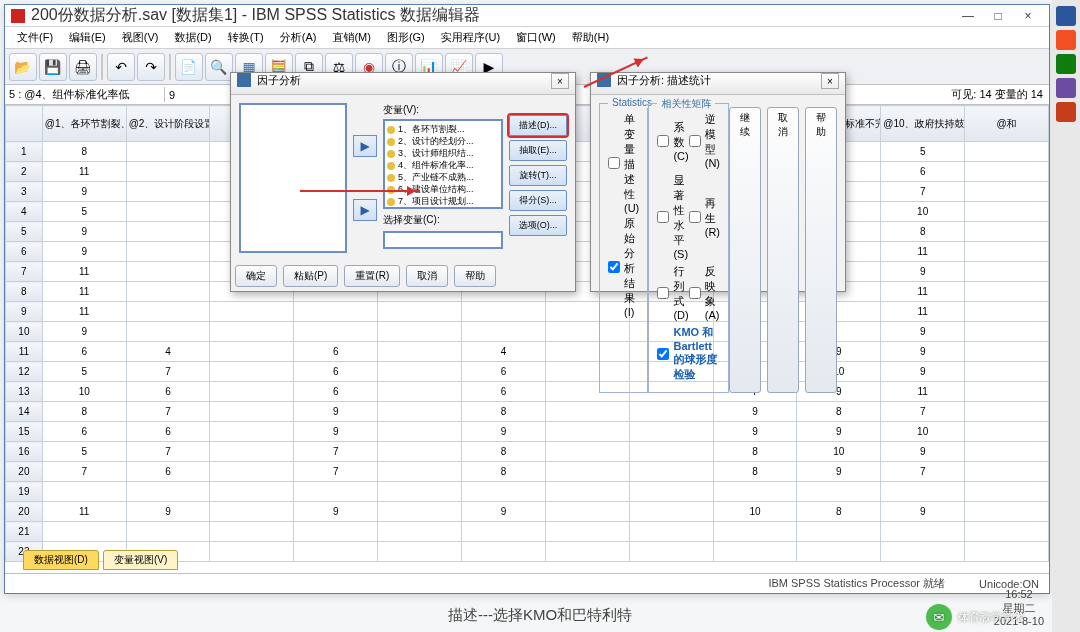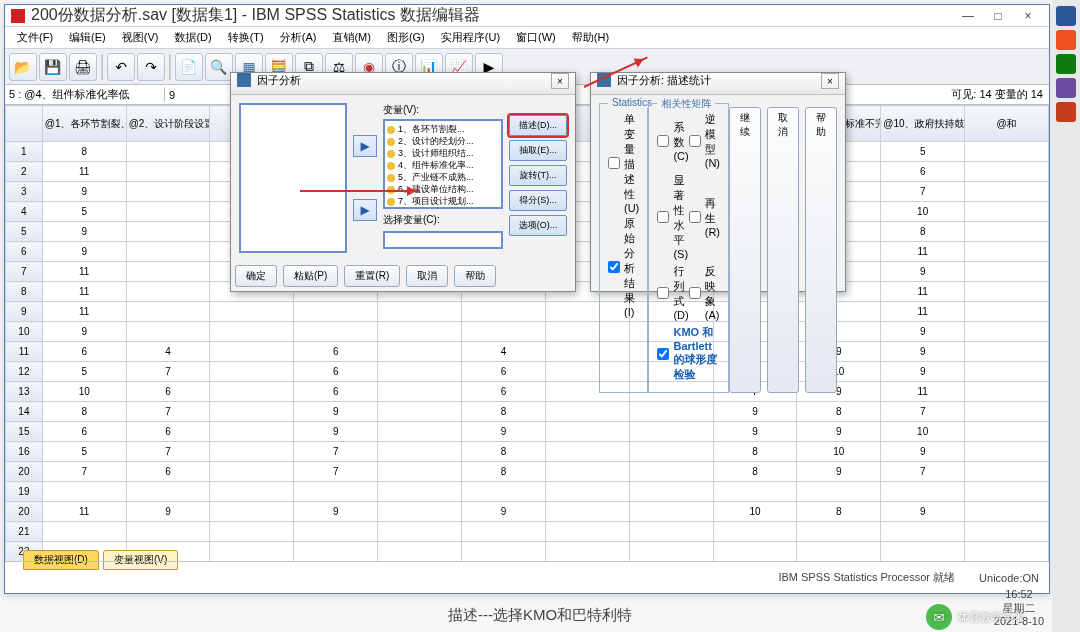--- a/index.html
+++ b/index.html
@@ -22,21 +22,21 @@
 table{border-collapse:collapse;width:100%;table-layout:fixed}
 th,td{border:1px solid #c8d0da;height:20px;font-size:10px;text-align:center;overflow:hidden;white-space:nowrap}
 th{background:linear-gradient(#f4f6fa,#e2e8f0);font-weight:normal;height:36px;padding:1px 2px;line-height:1.1}
 .rh{width:36px;background:linear-gradient(#f4f6fa,#e2e8f0)}
 .col{width:82px}
 td{background:#fff}
 .botbar{position:absolute;left:0;bottom:22px;height:22px;display:flex;align-items:center;gap:4px;padding:2px 18px}
 .tab{padding:2px 10px;border:1px solid #b8a030;font-size:10px;border-radius:3px 3px 0 0}
 .tab.act{background:#ffd860}
 .tab:not(.act){background:#fff4c8}
-.status{position:absolute;left:0;bottom:0;right:0;height:32px;border-top:1px solid #c0c0c0;display:flex;align-items:center;justify-content:flex-end;gap:24px;padding:0 10px;font-size:10px;color:#444}
+.status{position:absolute;left:0;bottom:0;right:0;height:20px;border-top:1px solid #c0c0c0;display:flex;align-items:center;justify-content:flex-end;gap:34px;padding:0 10px;font-size:10px;color:#444}
 
 .dlg{position:absolute;background:#f2f2f2;border:1px solid #888;box-shadow:2px 3px 8px rgba(0,0,0,.3)}
 .dlg-title{height:22px;background:linear-gradient(#fff,#e8e8e8);display:flex;align-items:flex-start;padding:0 6px;border-bottom:1px solid #c0c0c0}
 .dlg-title .ico{width:14px;height:14px;background:#3a6ea5;margin-right:6px}
 .dlg-title .t{flex:1;font-size:11px}
 .dlg-title .x{width:18px;height:16px;border:1px solid #aaa;display:flex;align-items:center;justify-content:center;font-size:10px}
 .btn{background:linear-gradient(#fdfdfd,#e4e9f0);border:1px solid #9aa8bc;border-radius:3px;padding:3px 10px;font-size:10px}
 
 .dlg1{left:230px;top:72px;width:346px;height:220px}
 .dlg1-body{padding:8px;display:flex;gap:6px;height:166px}

